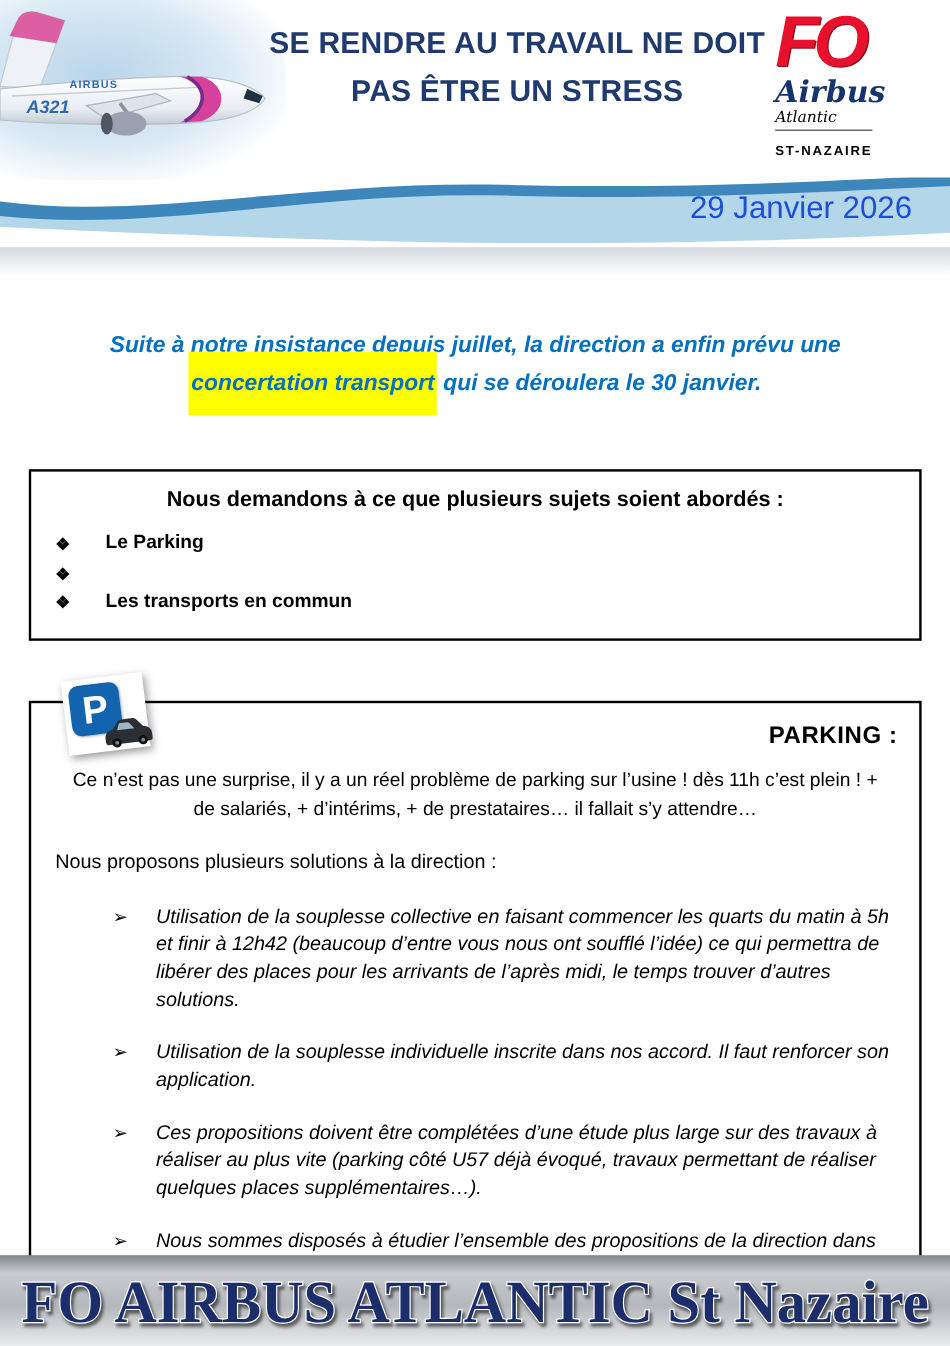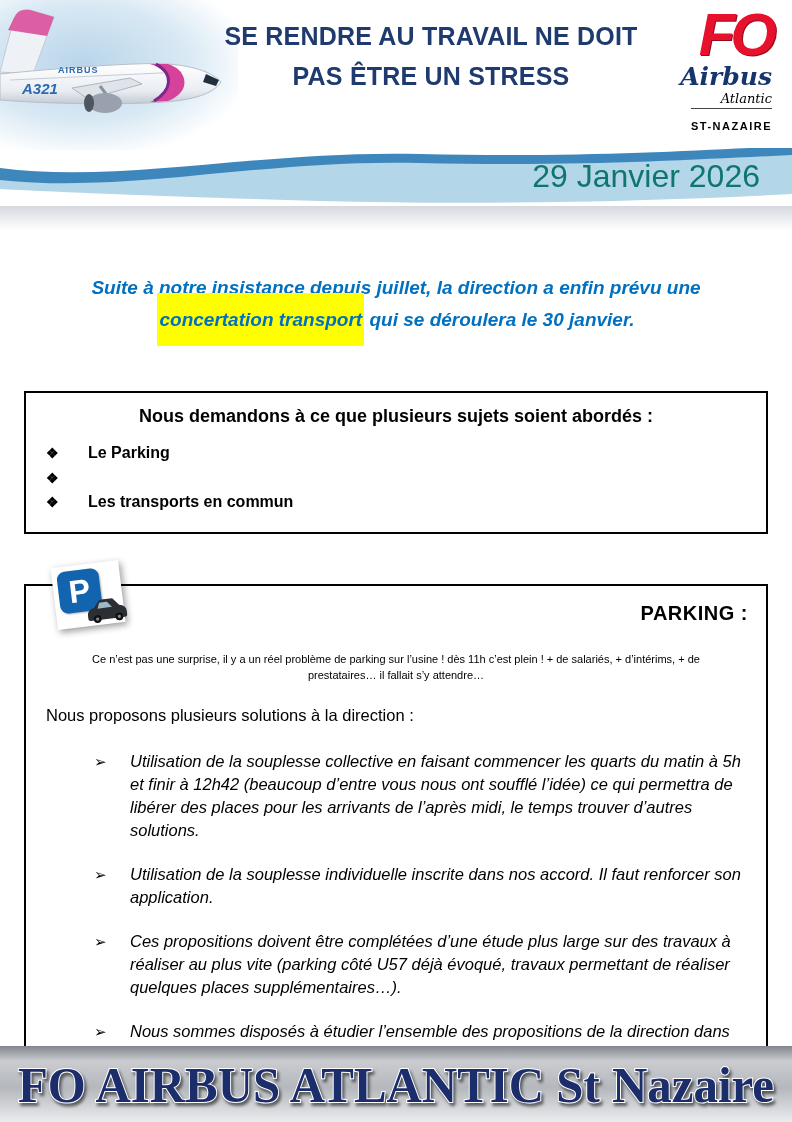--- a/index.html
+++ b/index.html
@@ -15,40 +15,40 @@
     position:absolute; left:0; top:0; width:238px; height:150px;
     background:radial-gradient(ellipse at 35% 42%, #b9d5ea 0%, #d9e9f4 48%, rgba(255,255,255,0) 78%);
   }
   .plane-wrap svg { width:100%; height:100%; }
   .main-title {
     position:absolute; left:212px; right:142px; top:16px;
     text-align:center; color:#1e3a6e; font-weight:bold;
     font-size:25px; line-height:1.6; letter-spacing:0.2px;
   }
   .logo {
-    position:absolute; right:20px; top:6px; width:126px; text-align:right; line-height:1;
+    position:absolute; right:20px; top:6px; width:126px; text-align:left; line-height:1;
   }
   .logo .fo {
     color:#e8112d; font-weight:bold; font-style:italic;
     font-size:60px; letter-spacing:-5px; line-height:0.95;
     text-shadow:1px 1px 0 #8f0a1c;
   }
   .logo .airbus {
     color:#16356e; font-family:"DejaVu Serif", serif; font-style:italic; font-weight:bold;
     font-size:25px; margin-top:1px;
   }
   .logo .atlantic { font-family:"DejaVu Serif", serif; font-style:italic; font-size:13px; margin-top:3px; }
   .logo .site { font-size:11px; font-weight:bold; letter-spacing:1.5px; margin-top:3px; border-top:1px solid #444; padding-top:12px; display:inline-block; }
 
   
   .wave { position:relative; height:58px; }
   .wave svg { position:absolute; left:0; top:0; width:792px; height:58px; display:block; }
   .date {
     position:absolute; right:32px; top:10px;
-    font-size:32px; color:#0f766e;
+    font-size:26px; color:#1d4ed8;
   }
   .wave-fade { height:24px; background:linear-gradient(180deg, rgba(150,160,172,0.40), rgba(255,255,255,0)); }
 
   
   .intro {
     margin:42px auto 0; width:664px; text-align:center;
     color:#0070c0; font-weight:bold; font-style:italic;
     font-size:19px; line-height:1.7;
   }
   .hl { background:#ffff00; padding:16px 2px; }
@@ -57,21 +57,21 @@
   .box { margin-left:24px; margin-right:24px; border:2px solid #000; background:#fff; }
 
   .box1 { margin-top:54px; padding:13px 20px 14px; }
   .box1 h2 { margin:0; text-align:center; font-size:18px; font-weight:bold; }
   .box1 ul { list-style:none; margin:17px 0 0 0; padding:0; }
   .box1 li { display:flex; font-weight:bold; font-size:16px; margin-bottom:7px; }
   .box1 .b { flex:none; width:42px; font-size:14px; padding-top:1px; }
 
   .box2 { margin-top:50px; position:relative; padding:16px 18px 2px; }
   .box2 h2 { margin:0; text-align:right; font-size:20px; font-weight:bold; letter-spacing:0.5px; }
-  .p1 { margin:26px auto 0; padding:0 14px; text-align:center; font-size:11px; line-height:1.5; }
+  .p1 { margin:14px auto 0; padding:0 14px; text-align:center; font-size:16px; line-height:1.5; }
   .p2 { margin:22px 0 0 2px; font-size:16.5px; }
   .box2 ul { list-style:none; margin:25px 0 0 0; padding:0; }
   .box2 li { display:flex; font-size:16.5px; line-height:1.4; margin-bottom:21px; }
   .box2 .b { flex:none; width:36px; margin-left:50px; font-size:15px; padding-top:1px; }
   .box2 .t { flex:1; padding-right:2px;font-style:italic; }
 
   
   .picon {
     position:absolute; left:28px; top:-22px; width:68px; height:62px;
     background:#fff; box-shadow:2px 3px 7px rgba(0,0,0,0.40);

